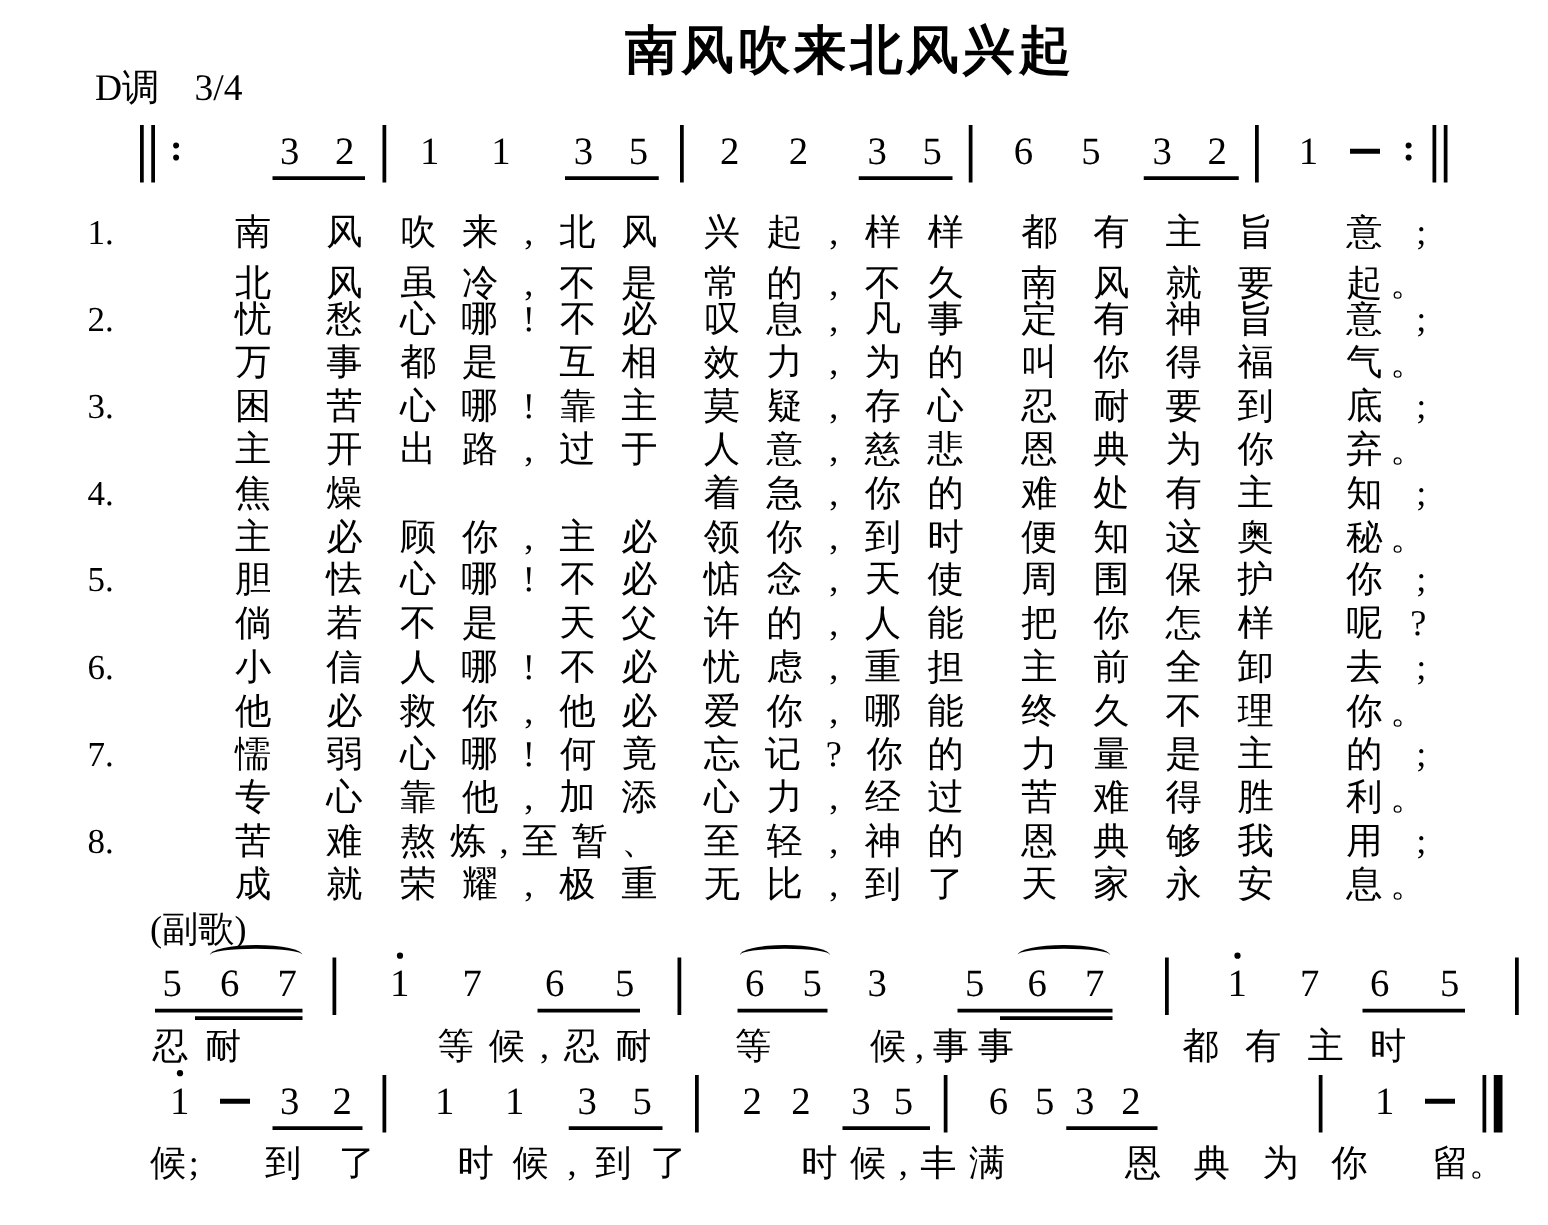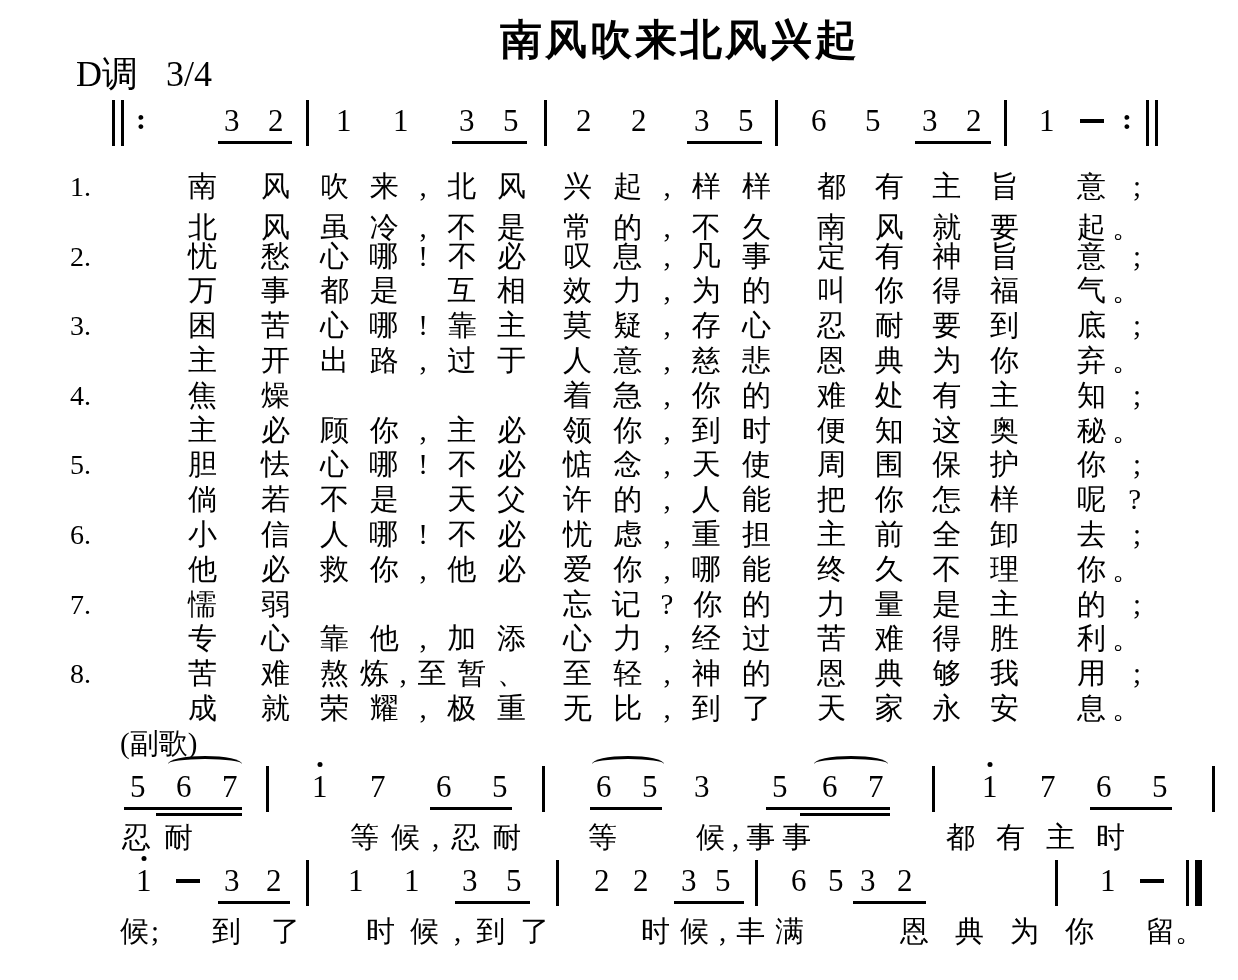--- a/index.html
+++ b/index.html
@@ -4,21 +4,21 @@
 <style>
   html,body{margin:0;padding:0;background:#e8e8e4;}
   .page{
     position:relative;width:1238px;height:980px;background:#ffffff;
     font-family:"Liberation Serif","DejaVu Serif",serif;color:#000;overflow:hidden;
   }
   .title{
     position:absolute;left:500px;top:12px;font-size:42px;font-weight:700;
     letter-spacing:3px;white-space:nowrap;
   }
-  .keysig{position:absolute;left:76px;top:50px;font-size:36px;white-space:nowrap;}
+  .keysig{position:absolute;left:76px;top:50px;font-size:30px;white-space:nowrap;}
   .keysig .meter{margin-left:28px;font-family:"Liberation Serif","DejaVu Serif",serif;}
   
   .music-row{position:absolute;left:0;width:1238px;height:52px;}
   .note{position:absolute;top:0;font-size:31px;font-family:"Liberation Serif","DejaVu Serif",serif;line-height:34px;}
   .note.hi::after{
     content:'';position:absolute;left:50%;top:-8px;transform:translateX(-50%);
     width:5px;height:5px;background:#000;border-radius:50%;
   }
   .msym{position:absolute;top:-2px;font-size:30px;font-weight:700;}
   .barline{position:absolute;top:-4px;width:2.5px;height:46px;background:#000;}
@@ -173,20 +173,21 @@
       <div class="lyric-row" style="top: 552.8px;">
         <div class="lcell c1">他必</div>
         <div class="lcell c2">救你,他必</div>
         <div class="lcell c3">爱你,哪能</div>
         <div class="lcell c4">终久不理</div>
         <div class="lcell c5">你。</div>
       </div>
       <div class="lyric-row" style="top: 587.6px;">
         <span class="vnum">7.</span>
         <div class="lcell c1">懦弱</div>
+        <div class="lcell c2">心哪!何竟</div>
         <div class="lcell c3">忘记?你的</div>
         <div class="lcell c4">力量是主</div>
         <div class="lcell c5">的;</div>
       </div>
       <div class="lyric-row" style="top: 622.4px;">
         <div class="lcell c1">专心</div>
         <div class="lcell c2">靠他,加添</div>
         <div class="lcell c3">心力,经过</div>
         <div class="lcell c4">苦难得胜</div>
         <div class="lcell c5">利。</div>

